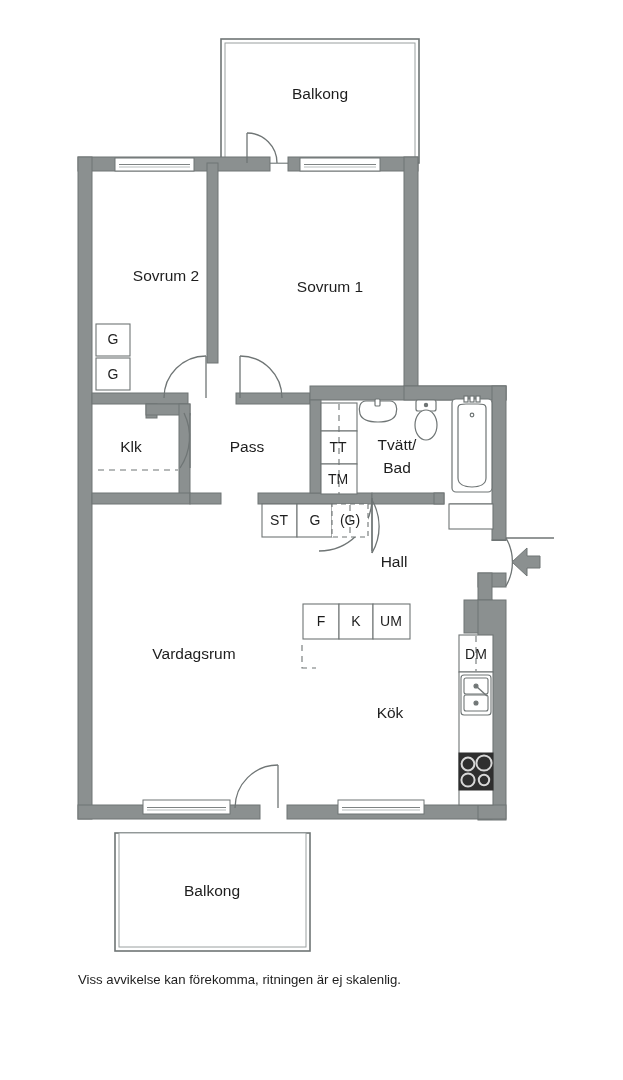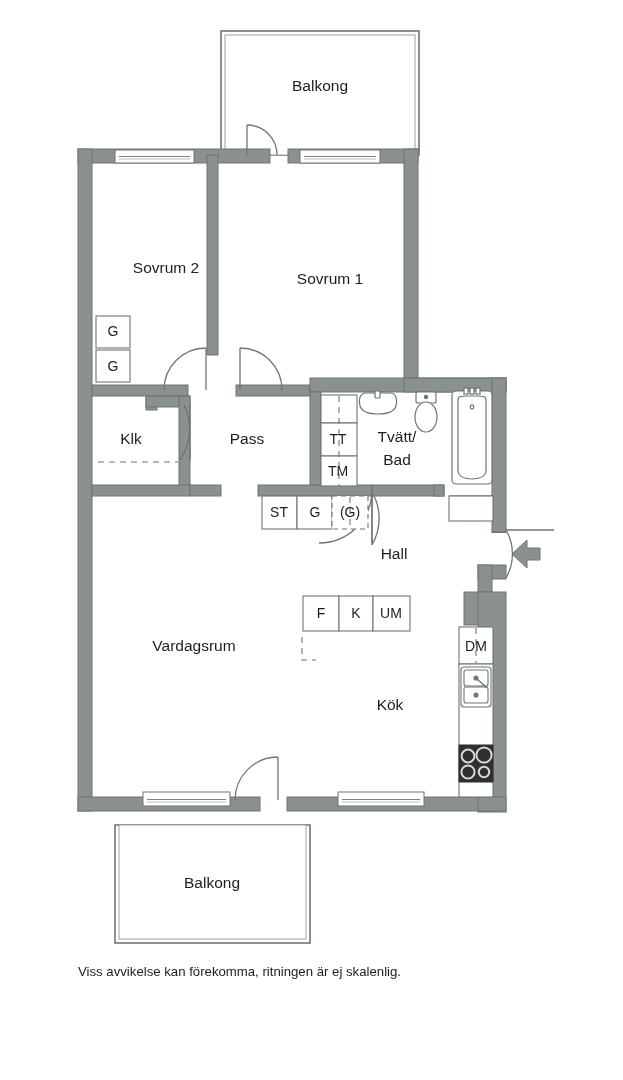--- a/index.html
+++ b/index.html
@@ -10,21 +10,21 @@
   body {
     width: 623px;
     height: 1080px;
     position: relative;
     font-family: "Liberation Sans", sans-serif;
     overflow: hidden;
   }
   #plan-root {
     position: absolute;
     left: 0;
-    top: 0;
+    top: 8px;
     width: 623px;
     height: 888px;
   }
   svg#floorplan {
     display: block;
     width: 623px;
     height: 1080px;
   }
   .rm-label {
     font-family: "Liberation Sans", sans-serif;

